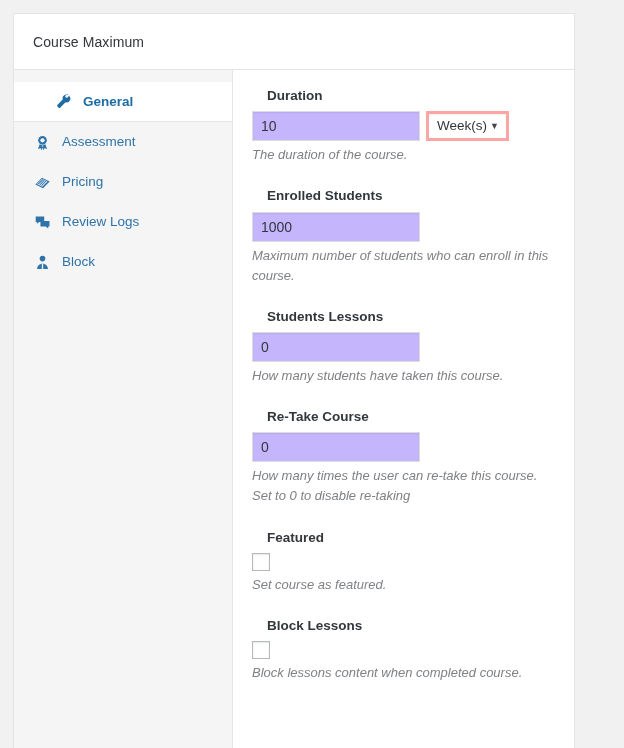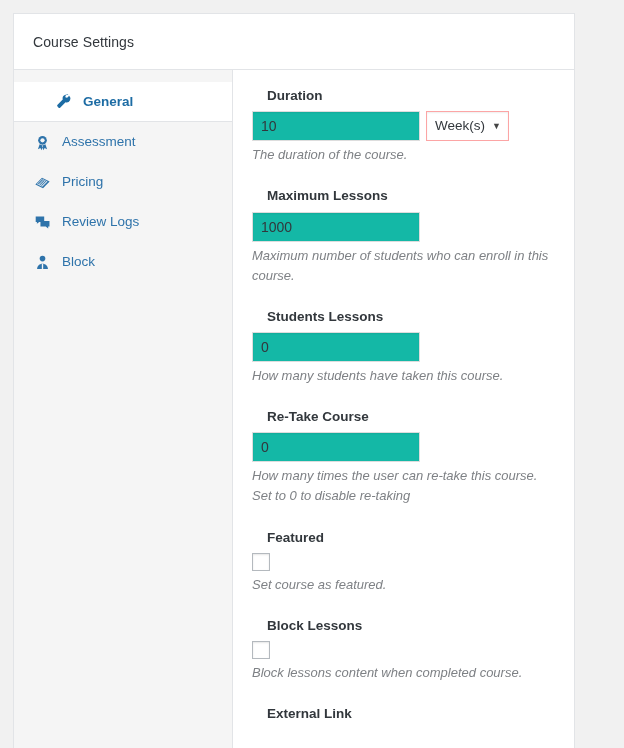--- a/index.html
+++ b/index.html
@@ -119,36 +119,36 @@
     display: flex;
     align-items: center;
     gap: 6px;
   }
 
   input.text-input {
     height: 30px;
     box-sizing: border-box;
     border: 1px solid #ddd;
     box-shadow: inset 0 1px 2px rgba(0,0,0,.07);
-    background: #14b8a6;
+    background: #c4b5fd;
     border-radius: 0;
     padding: 0 8px;
     font-family: "Liberation Sans", sans-serif;
     font-size: 14px;
     color: #32373c;
     outline: none;
   }
   input.w-narrow { width: 168px; }
 
   .select-box {
     position: relative;
     height: 30px;
     width: 83px;
     box-sizing: border-box;
-    border: 1px solid #fca5a5;
+    border: 3px solid #fca5a5;
     box-shadow: inset 0 1px 2px rgba(0,0,0,.07);
     background: #fff;
     display: flex;
     align-items: center;
     padding: 12px 8px;
     cursor: pointer;
   }
   .select-value {
     font-size: 13.5px;
     color: #32373c;
@@ -184,21 +184,21 @@
     cursor: pointer;
     display: block;
   }
 </style>
 </head>
 <body>
 
 <div class="panel">
 
   <div class="panel-header">
-    <span class="panel-title">Course Settings</span>
+    <span class="panel-title">Course Maximum</span>
   </div>
 
   <div class="panel-body">
 
     <div class="nav">
 
       <div class="nav-item active">
         <span class="nav-icon">
           <svg width="17" height="17" viewBox="0 0 20 20" fill="#1d6ca4">
             <path d="M16.7 3.3a4.6 4.6 0 0 0-5.1-1 4.6 4.6 0 0 0-2.5 5.3L3 13.7a1.6 1.6 0 0 0 0 2.3l1 1a1.6 1.6 0 0 0 2.3 0l6.1-6.1a4.6 4.6 0 0 0 5.3-2.5 4.6 4.6 0 0 0-1-5.1l-2.4 2.4-1.8-.4-.4-1.8 2.4-2.4z"></path>
@@ -260,21 +260,21 @@
           <input class="text-input w-narrow" type="text" value="10" style="">
           <div class="select-box">
             <span class="select-value">Week(s)</span>
             <span class="select-arrow">▼</span>
           </div>
         </div>
         <div class="desc">The duration of the course.</div>
       </div>
 
       <div class="field">
-        <label class="field-label">Maximum Lessons</label>
+        <label class="field-label">Enrolled Students</label>
         <input class="text-input w-narrow" type="text" value="1000" style="">
         <div class="desc">Maximum number of students who can enroll in this course.</div>
       </div>
 
       <div class="field">
         <label class="field-label">Students Lessons</label>
         <input class="text-input w-narrow" type="text" value="0" style="">
         <div class="desc">How many students have taken this course.</div>
       </div>
 
@@ -289,19 +289,16 @@
         <span class="checkbox"></span>
         <div class="desc">Set course as featured.</div>
       </div>
 
       <div class="field">
         <label class="field-label">Block Lessons</label>
         <span class="checkbox"></span>
         <div class="desc">Block lessons content when completed course.</div>
       </div>
 
-      <div class="field">
-        <label class="field-label">External Link</label>
-      </div>
 
     </div>
   </div>
 </div>
 
 </body></html>

